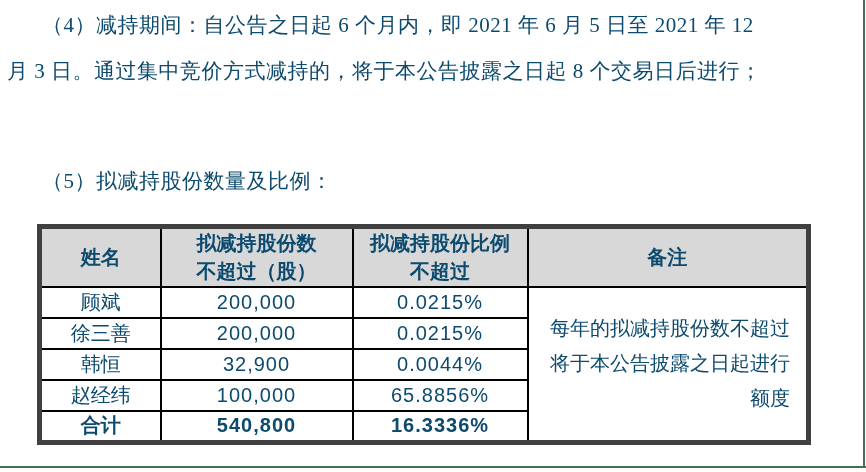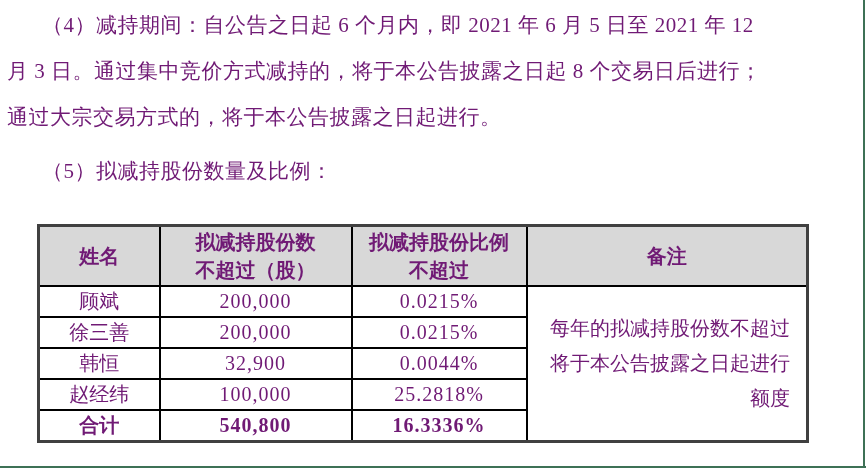--- a/index.html
+++ b/index.html
@@ -7,21 +7,21 @@
     padding: 0;
     background: #ffffff;
   }
   .page {
     position: relative;
     width: 866px;
     height: 472px;
     background: #ffffff;
     overflow: hidden;
     font-family: "Liberation Serif", "DejaVu Serif", serif;
-    color: #701a75;
+    color: #0c4a6e;
   }
   
   .edge-right {
     position: absolute;
     top: 0;
     right: 1px;
     width: 2px;
     height: 468px;
     background: #3e7156;
   }
@@ -43,22 +43,22 @@
   .indent { left: 42px; }
   .flush  { left: 7px;  }
 
   table.doc-table {
     position: absolute;
     left: 37px;
     top: 224px;
     width: 769px;
     border-collapse: collapse;
     table-layout: fixed;
-    border: 3px solid #404040;
-    font-family: Liberation Serif, serif;
+    border: 5px solid #404040;
+    font-family: Liberation Sans, sans-serif;
   }
   .doc-table th, .doc-table td {
     border: 2px solid #000000;
     text-align: center;
     vertical-align: middle;
     font-size: 20px;
     padding: 0;
     overflow: hidden;
   }
   .doc-table thead tr { height: 60px; }
@@ -79,23 +79,22 @@
     font-weight: normal;
   }
 </style>
 </head>
 <body>
 
 <div class="page">
 
   <div class="para-line indent" style="top:12px">（4）减持期间：自公告之日起 6 个月内，即 2021 年 6 月 5 日至 2021 年 12</div>
   <div class="para-line flush" style="top:58px">月 3 日。通过集中竞价方式减持的，将于本公告披露之日起 8 个交易日后进行；</div>
-  <div class="para-line flush" style="top:104px">通过大宗交易方式的，将于本公告披露之日起进行。</div>
 
-  <div class="para-line indent" style="top:158px">（5）拟减持股份数量及比例：</div>
+  <div class="para-line indent" style="top:168px">（5）拟减持股份数量及比例：</div>
 
   <table class="doc-table">
     <colgroup>
       <col style="width:121px">
       <col style="width:192px">
       <col style="width:175px">
       <col style="width:281px">
     </colgroup>
     <thead>
       <tr>
@@ -132,21 +131,21 @@
         <td class="num-cell">0.0215%</td>
       </tr>
       <tr>
         <td>韩恒</td>
         <td class="num-cell">32,900</td>
         <td class="num-cell">0.0044%</td>
       </tr>
       <tr>
         <td>赵经纬</td>
         <td class="num-cell">100,000</td>
-        <td class="num-cell">25.2818%</td>
+        <td class="num-cell">65.8856%</td>
       </tr>
       <tr class="total-row">
         <td>合计</td>
         <td class="num-cell">540,800</td>
         <td class="num-cell">16.3336%</td>
       </tr>
     </tbody>
   </table>
 
   <div class="edge-right"></div>

